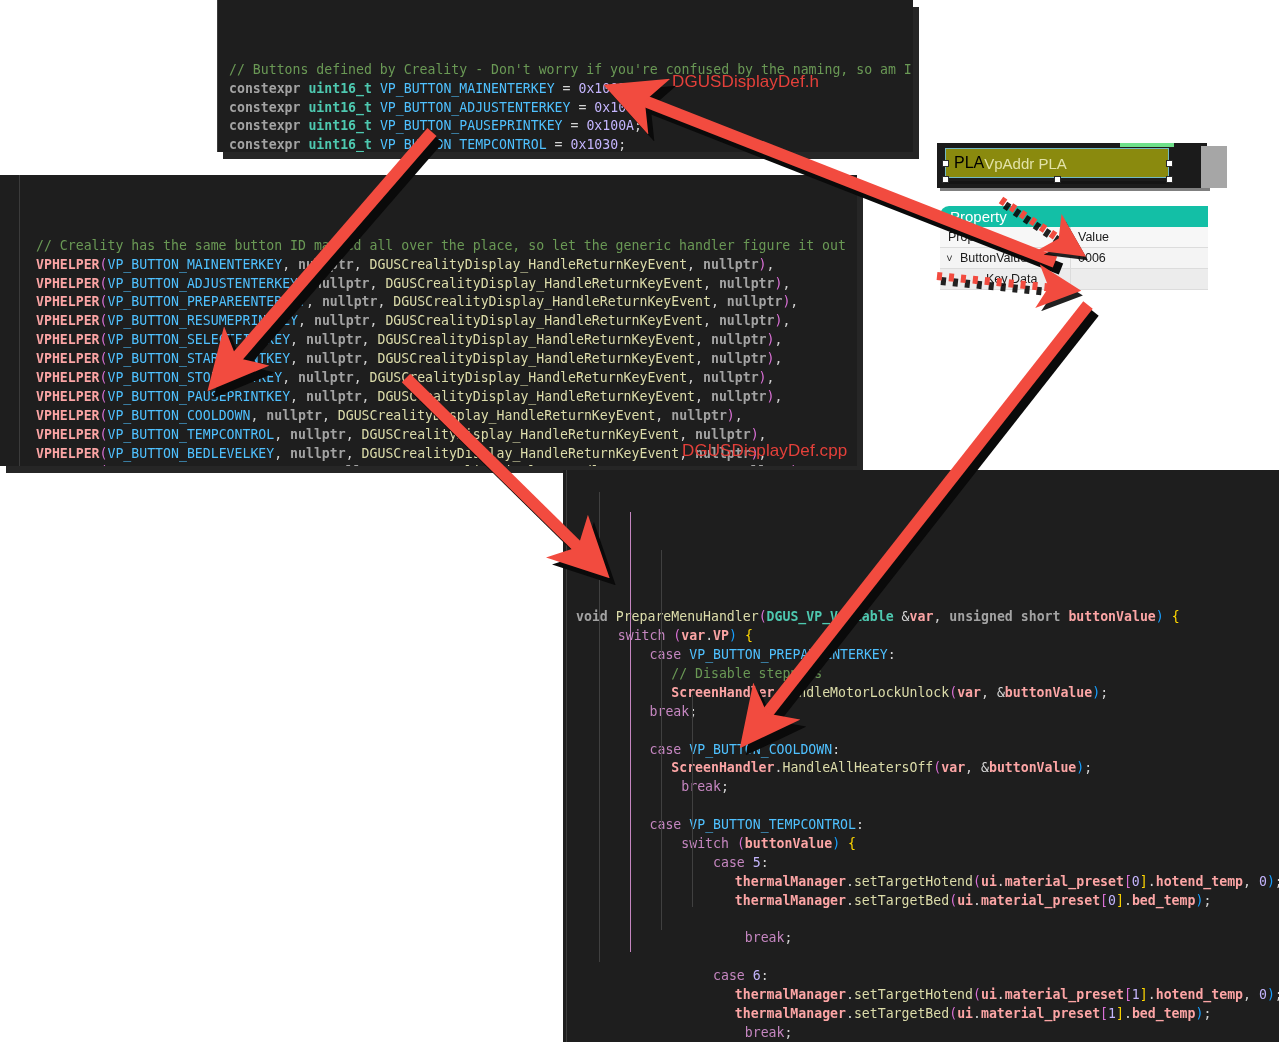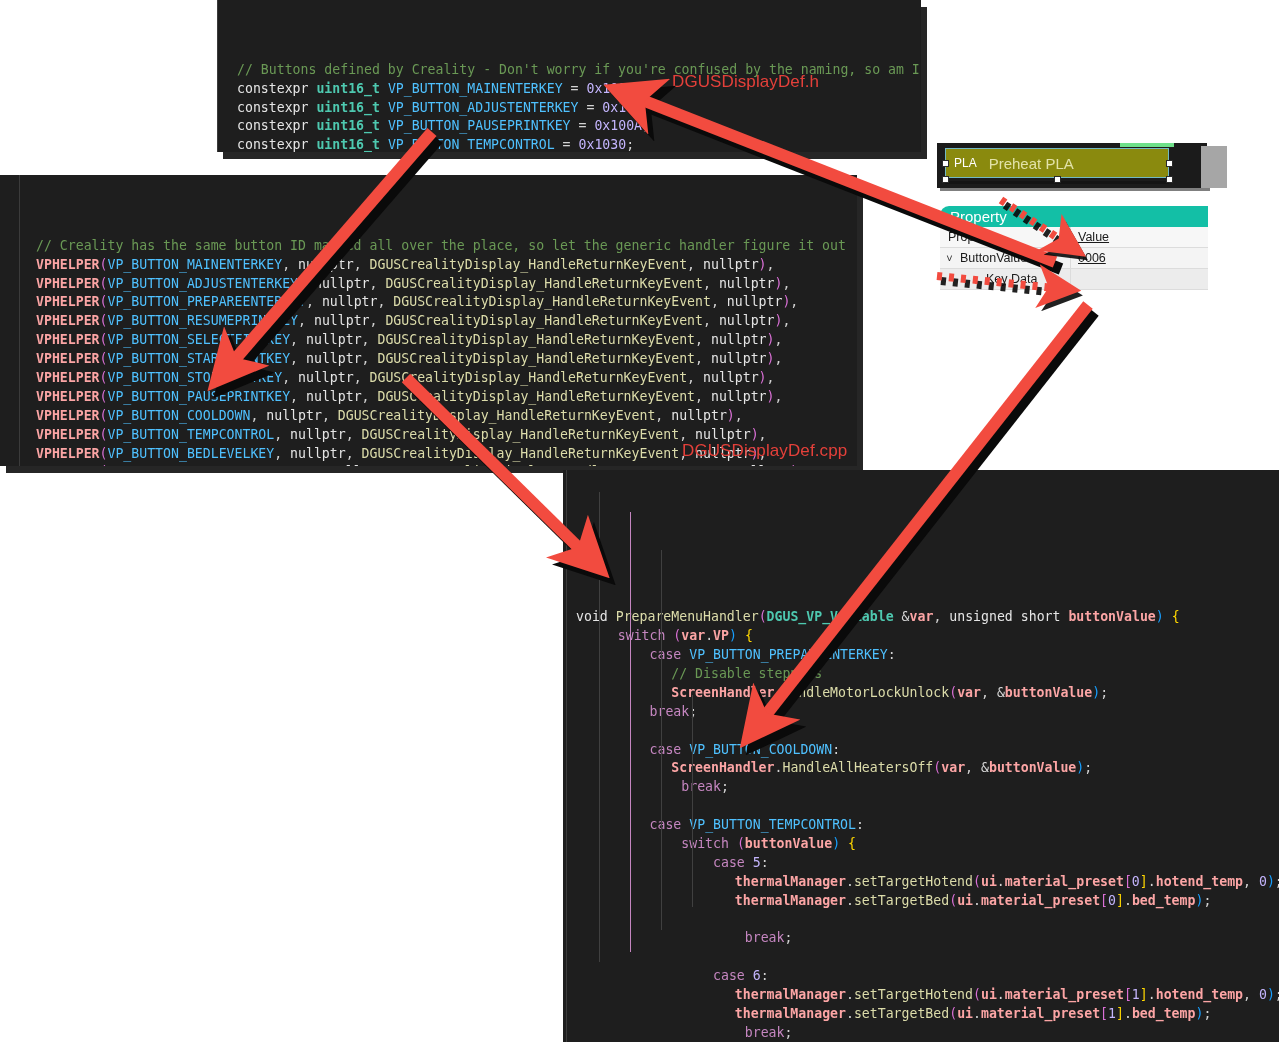--- a/index.html
+++ b/index.html
@@ -19,21 +19,21 @@
     line-height:18.9px;
     white-space:pre;
     color:#d4d4d4;
     box-shadow:6px 7px 0 rgba(0,0,0,0.85);
     overflow:hidden;
   }
   .code .ln{display:block;height:18.9px;}
 
   
   .c  {color:#6a9955;}            
-  .kw {color:#e5e5e5;}            
+  .kw {color:#a3a3a3;font-weight:bold;}            
   .ty {color:#4ec9b0;font-weight:bold;}            
   .id {color:#fca5a5;font-weight:bold;}            
   .fn {color:#dcdcaa;}            
   .nu {color:#c4b5fd;}            
   .mg {color:#c586c0;margin-left:10px;}            
   .br1{color:#ffd700;}
   .br2{color:#da70d6;}
   .br3{color:#179fff;}
   .cn {color:#4fc1ff;}
   .op {color:#d4d4d4;}
@@ -63,21 +63,21 @@
     background:#8a8a0e;
     border:1px solid #72b9c4;
     font-family:"Liberation Sans","DejaVu Sans",sans-serif;
     color:#e2e2a8;
     font-size:15px;
     display:flex;align-items:center;
     padding-left:8px;
     box-sizing:border-box;
     overflow:hidden;
   }
-  .btnwidget .pre{color:#ffffff;font-size:12px;margin-right:12px;}
+  .btnwidget .pre{color:#000000;font-size:16px;}
   .greenbar{position:absolute;background:#6fe08a;height:4px;}
   .graybar{position:absolute;background:#a6a6a6;}
   .darkstrip{position:absolute;background:#141414;}
   .handle{position:absolute;width:7px;height:7px;background:#ffffff;border:1px solid #2a2a2a;box-sizing:border-box;}
 
   
   .propwrap{position:absolute;}
   .propheader{
     position:absolute;left:0;top:0;
     height:21px;width:100%;
@@ -92,32 +92,32 @@
     font-family:"Liberation Sans","DejaVu Sans",sans-serif;
     font-size:12.5px;color:#1a1a1a;
     background:#f4f4f4;
   }
   .prow{display:flex;height:20px;align-items:center;border-bottom:1px solid #dcdcdc;background:#f4f4f4;}
   .prow.alt{background:#ececec;}
   .prow.hdr{background:#f7f7f7;}
   .pname{width:130px;padding-left:8px;box-sizing:border-box;white-space:nowrap;overflow:hidden;}
   .pname.ind{padding-left:46px;}
   .pname.exp{padding-left:4px;display:flex;align-items:center;gap:5px;}
-  .pval{flex:1;padding-left:7px;border-left:1px solid #dcdcdc;box-sizing:border-box;white-space:nowrap;height:100%;display:flex;align-items:center;text-decoration:underline;}
+  .pval{flex:1;padding-left:7px;border-left:1px solid #dcdcdc;box-sizing:border-box;white-space:nowrap;height:100%;display:flex;align-items:center;}
   .chev{display:inline-block;width:11px;text-align:center;font-size:11px;color:#333;}
 
   
   .arrowsvg{position:absolute;left:0;top:0;width:1279px;height:1042px;pointer-events:none;}
 </style>
 </head>
 <body>
 
 <div class="stage">
 
-  <div class="code" id="header-code" style="left:217px;top:0px;width:690px;height:148px;padding:4px 0 0 14px;">
+  <div class="code" id="header-code" style="left:217px;top:0px;width:690px;height:148px;padding:4px 0 0 6px;">
     <div class="gutter" style="left:0px;"></div>
     <div id="header-lines"><div class="ln"><span style="padding-left:6px"><span class="c">// Buttons defined by Creality - Don't worry if you're confused by the naming, so am I</span></span></div><div class="ln"><span style="padding-left:6px"><span class="kw">constexpr</span> <span class="ty">uint16_t</span> <span class="cn">VP_BUTTON_MAINENTERKEY</span> <span class="op">=</span> <span class="nu">0x1002</span><span class="op">;</span></span></div><div class="ln"><span style="padding-left:6px"><span class="kw">constexpr</span> <span class="ty">uint16_t</span> <span class="cn">VP_BUTTON_ADJUSTENTERKEY</span> <span class="op">=</span> <span class="nu">0x1004</span><span class="op">;</span></span></div><div class="ln"><span style="padding-left:6px"><span class="kw">constexpr</span> <span class="ty">uint16_t</span> <span class="cn">VP_BUTTON_PAUSEPRINTKEY</span> <span class="op">=</span> <span class="nu">0x100A</span><span class="op">;</span></span></div><div class="ln"><span style="padding-left:6px"><span class="kw">constexpr</span> <span class="ty">uint16_t</span> <span class="cn">VP_BUTTON_TEMPCONTROL</span> <span class="op">=</span> <span class="nu">0x1030</span><span class="op">;</span></span></div></div>
   </div>
 
   <div class="filelabel" style="left:672px;top:72px;">DGUSDisplayDef.h</div>
 
   <div class="code" id="cpp-code" style="left:0px;top:175px;width:857px;height:286px;padding:5px 0 0 0;">
     <div class="gutter" style="left:19px;"></div>
     <div id="cpp-lines" style="padding-left:36px;"><div class="ln"><span class="c">// Creality has the same button ID mapped all over the place, so let the generic handler figure it out</span></div><div class="ln"><span class="id">VPHELPER</span><span class="br2">(</span><span class="cn">VP_BUTTON_MAINENTERKEY</span><span class="op">, </span><span class="kw">nullptr</span><span class="op">, </span><span class="fn">DGUSCrealityDisplay_HandleReturnKeyEvent</span><span class="op">, </span><span class="kw">nullptr</span><span class="br2">)</span><span class="op">,</span></div><div class="ln"><span class="id">VPHELPER</span><span class="br2">(</span><span class="cn">VP_BUTTON_ADJUSTENTERKEY</span><span class="op">, </span><span class="kw">nullptr</span><span class="op">, </span><span class="fn">DGUSCrealityDisplay_HandleReturnKeyEvent</span><span class="op">, </span><span class="kw">nullptr</span><span class="br2">)</span><span class="op">,</span></div><div class="ln"><span class="id">VPHELPER</span><span class="br2">(</span><span class="cn">VP_BUTTON_PREPAREENTERKEY</span><span class="op">, </span><span class="kw">nullptr</span><span class="op">, </span><span class="fn">DGUSCrealityDisplay_HandleReturnKeyEvent</span><span class="op">, </span><span class="kw">nullptr</span><span class="br2">)</span><span class="op">,</span></div><div class="ln"><span class="id">VPHELPER</span><span class="br2">(</span><span class="cn">VP_BUTTON_RESUMEPRINTKEY</span><span class="op">, </span><span class="kw">nullptr</span><span class="op">, </span><span class="fn">DGUSCrealityDisplay_HandleReturnKeyEvent</span><span class="op">, </span><span class="kw">nullptr</span><span class="br2">)</span><span class="op">,</span></div><div class="ln"><span class="id">VPHELPER</span><span class="br2">(</span><span class="cn">VP_BUTTON_SELECTFILEKEY</span><span class="op">, </span><span class="kw">nullptr</span><span class="op">, </span><span class="fn">DGUSCrealityDisplay_HandleReturnKeyEvent</span><span class="op">, </span><span class="kw">nullptr</span><span class="br2">)</span><span class="op">,</span></div><div class="ln"><span class="id">VPHELPER</span><span class="br2">(</span><span class="cn">VP_BUTTON_STARTPRINTKEY</span><span class="op">, </span><span class="kw">nullptr</span><span class="op">, </span><span class="fn">DGUSCrealityDisplay_HandleReturnKeyEvent</span><span class="op">, </span><span class="kw">nullptr</span><span class="br2">)</span><span class="op">,</span></div><div class="ln"><span class="id">VPHELPER</span><span class="br2">(</span><span class="cn">VP_BUTTON_STOPPRINTKEY</span><span class="op">, </span><span class="kw">nullptr</span><span class="op">, </span><span class="fn">DGUSCrealityDisplay_HandleReturnKeyEvent</span><span class="op">, </span><span class="kw">nullptr</span><span class="br2">)</span><span class="op">,</span></div><div class="ln"><span class="id">VPHELPER</span><span class="br2">(</span><span class="cn">VP_BUTTON_PAUSEPRINTKEY</span><span class="op">, </span><span class="kw">nullptr</span><span class="op">, </span><span class="fn">DGUSCrealityDisplay_HandleReturnKeyEvent</span><span class="op">, </span><span class="kw">nullptr</span><span class="br2">)</span><span class="op">,</span></div><div class="ln"><span class="id">VPHELPER</span><span class="br2">(</span><span class="cn">VP_BUTTON_COOLDOWN</span><span class="op">, </span><span class="kw">nullptr</span><span class="op">, </span><span class="fn">DGUSCrealityDisplay_HandleReturnKeyEvent</span><span class="op">, </span><span class="kw">nullptr</span><span class="br2">)</span><span class="op">,</span></div><div class="ln"><span class="id">VPHELPER</span><span class="br2">(</span><span class="cn">VP_BUTTON_TEMPCONTROL</span><span class="op">, </span><span class="kw">nullptr</span><span class="op">, </span><span class="fn">DGUSCrealityDisplay_HandleReturnKeyEvent</span><span class="op">, </span><span class="kw">nullptr</span><span class="br2">)</span><span class="op">,</span></div><div class="ln"><span class="id">VPHELPER</span><span class="br2">(</span><span class="cn">VP_BUTTON_BEDLEVELKEY</span><span class="op">, </span><span class="kw">nullptr</span><span class="op">, </span><span class="fn">DGUSCrealityDisplay_HandleReturnKeyEvent</span><span class="op">, </span><span class="kw">nullptr</span><span class="br2">)</span><span class="op">,</span></div><div class="ln"><span class="id">VPHELPER</span><span class="br2">(</span><span class="cn">VP_BUTTON_HEATLOADSTARTKEY</span><span class="op">, </span><span class="kw">nullptr</span><span class="op">, </span><span class="fn">DGUSCrealityDisplay_HandleReturnKeyEvent</span><span class="op">, </span><span class="kw">nullptr</span><span class="br2">)</span><span class="op">,</span></div></div>
   </div>
@@ -129,21 +129,21 @@
     <div class="iguide" style="left:36px;top:22px;height:470px;"></div>
     <div class="iguide act" style="left:67px;top:42px;height:440px;"></div>
     <div class="iguide" style="left:98px;top:80px;height:380px;"></div>
     <div class="iguide" style="left:129px;top:225px;height:212px;"></div>
     <div id="handler-lines" style="padding-left:13px;"><div class="ln"><span class="kw">void</span> <span class="fn">PrepareMenuHandler</span><span class="br2">(</span><span class="ty">DGUS_VP_Variable</span> <span class="op">&amp;</span><span class="id">var</span><span class="op">,</span> <span class="kw">unsigned</span> <span class="kw">short</span> <span class="id">buttonValue</span><span class="br3">)</span> <span class="br1">{</span></div><div class="ln">    <span class="mg">switch</span> <span class="br2">(</span><span class="id">var</span><span class="op">.</span><span class="id">VP</span><span class="br3">)</span> <span class="br1">{</span></div><div class="ln">        <span class="mg">case</span> <span class="cn">VP_BUTTON_PREPAREENTERKEY</span><span class="op">:</span></div><div class="ln"><span class="c">            // Disable steppers</span></div><div class="ln">            <span class="id">ScreenHandler</span><span class="op">.</span><span class="fn">HandleMotorLockUnlock</span><span class="br2">(</span><span class="id">var</span><span class="op">,</span> <span class="op">&amp;</span><span class="id">buttonValue</span><span class="br3">)</span><span class="op">;</span></div><div class="ln">        <span class="mg">break</span><span class="op">;</span></div><div class="ln">&nbsp;</div><div class="ln">        <span class="mg">case</span> <span class="cn">VP_BUTTON_COOLDOWN</span><span class="op">:</span></div><div class="ln">            <span class="id">ScreenHandler</span><span class="op">.</span><span class="fn">HandleAllHeatersOff</span><span class="br2">(</span><span class="id">var</span><span class="op">,</span> <span class="op">&amp;</span><span class="id">buttonValue</span><span class="br3">)</span><span class="op">;</span></div><div class="ln">            <span class="mg">break</span><span class="op">;</span></div><div class="ln">&nbsp;</div><div class="ln">        <span class="mg">case</span> <span class="cn">VP_BUTTON_TEMPCONTROL</span><span class="op">:</span></div><div class="ln">            <span class="mg">switch</span> <span class="br2">(</span><span class="id">buttonValue</span><span class="br3">)</span> <span class="br1">{</span></div><div class="ln">                <span class="mg">case</span> <span class="nu">5</span><span class="op">:</span></div><div class="ln">                    <span class="id">thermalManager</span><span class="op">.</span><span class="fn">setTargetHotend</span><span class="br2">(</span><span class="id">ui</span><span class="op">.</span><span class="id">material_preset</span><span class="br2">[</span><span class="nu">0</span><span class="br1">]</span><span class="op">.</span><span class="id">hotend_temp</span><span class="op">,</span> <span class="nu">0</span><span class="br3">)</span><span class="op">;</span></div><div class="ln">                    <span class="id">thermalManager</span><span class="op">.</span><span class="fn">setTargetBed</span><span class="br2">(</span><span class="id">ui</span><span class="op">.</span><span class="id">material_preset</span><span class="br2">[</span><span class="nu">0</span><span class="br1">]</span><span class="op">.</span><span class="id">bed_temp</span><span class="br3">)</span><span class="op">;</span></div><div class="ln">&nbsp;</div><div class="ln">                    <span class="mg">break</span><span class="op">;</span></div><div class="ln">&nbsp;</div><div class="ln">                <span class="mg">case</span> <span class="nu">6</span><span class="op">:</span></div><div class="ln">                    <span class="id">thermalManager</span><span class="op">.</span><span class="fn">setTargetHotend</span><span class="br2">(</span><span class="id">ui</span><span class="op">.</span><span class="id">material_preset</span><span class="br2">[</span><span class="nu">1</span><span class="br1">]</span><span class="op">.</span><span class="id">hotend_temp</span><span class="op">,</span> <span class="nu">0</span><span class="br3">)</span><span class="op">;</span></div><div class="ln">                    <span class="id">thermalManager</span><span class="op">.</span><span class="fn">setTargetBed</span><span class="br2">(</span><span class="id">ui</span><span class="op">.</span><span class="id">material_preset</span><span class="br2">[</span><span class="nu">1</span><span class="br1">]</span><span class="op">.</span><span class="id">bed_temp</span><span class="br3">)</span><span class="op">;</span></div><div class="ln">                    <span class="mg">break</span><span class="op">;</span></div></div>
   </div>
 
   <div class="designer" style="left:937px;top:143px;width:270px;height:45px;">
     <div class="btnwidget" style="left:8px;top:5px;width:224px;height:30px;">
       <span class="pre">PLA</span>
-      <span>Preheat PLA</span>
+      <span>VpAddr PLA</span>
     </div>
     <div class="greenbar" style="left:183px;top:0px;width:54px;"></div>
     <div class="graybar" style="left:264px;top:3px;width:26px;height:42px;"></div>
     <div class="darkstrip" style="left:8px;top:38px;width:224px;height:3px;"></div>
 
     <div class="handle" style="left:5px;top:17px;"></div>
     <div class="handle" style="left:229px;top:17px;"></div>
     <div class="handle" style="left:5px;top:33px;"></div>
     <div class="handle" style="left:117px;top:33px;"></div>
     <div class="handle" style="left:229px;top:33px;"></div>

